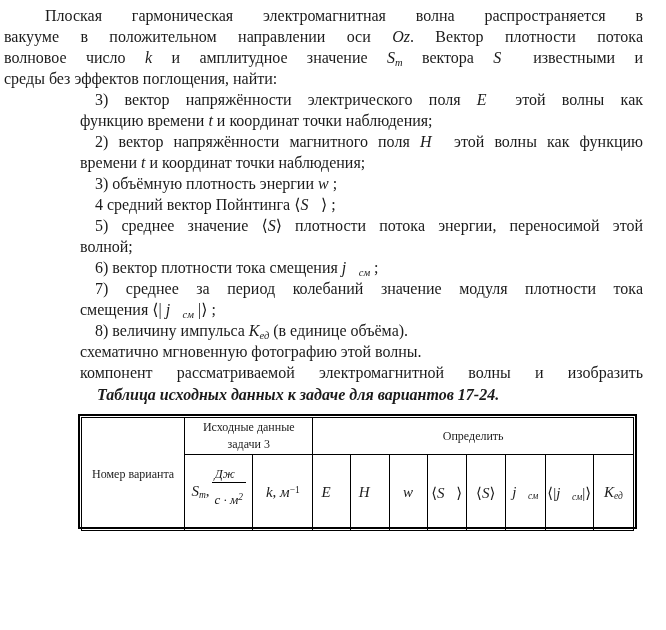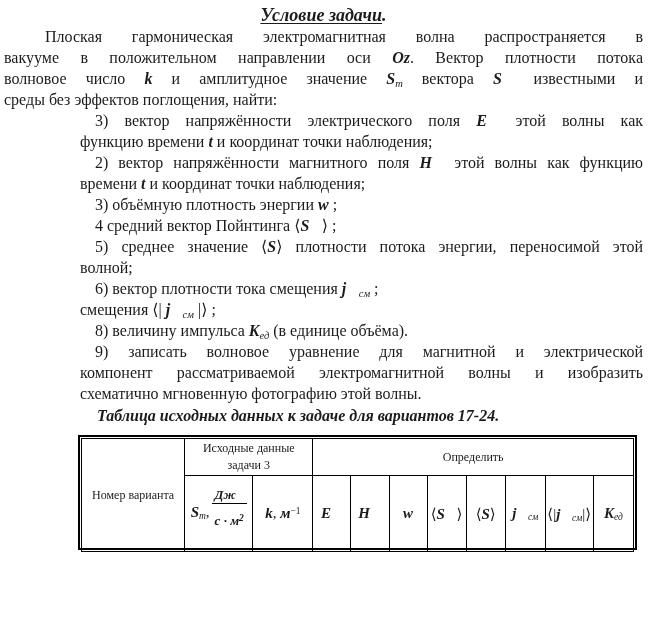--- a/index.html
+++ b/index.html
@@ -25,21 +25,21 @@
   .title-main{text-decoration:underline;text-underline-offset:2px;}
   .ln{
     line-height:21px;
     text-align:justify;
     text-align-last:justify;
   }
   .ln.last{text-align-last:left;}
   .ln.i45{text-indent:41px;}
   .ln.item{margin-left:76px;}
   .ln.ind{text-indent:15px;}
-  .it{font-style:italic;font-weight:bold;}
+  .it{font-style:italic;}
   sub{font-style:italic;font-size:10.5px;line-height:0;vertical-align:-3px;}
   sup{font-size:10.5px;line-height:0;vertical-align:5px;}
   .caption{
     font-weight:bold;
     margin:2px 0 0 93px;
     line-height:20px;
     font-size:16px;
     font-style:italic;
   }
   .tblwrap{
@@ -83,41 +83,40 @@
   .fn{display:block;padding:0 3px;}
   .fd{display:block;border-top:1px solid #000;padding:10px 3px;}
   .frac sup, td sup{font-size:9.5px;vertical-align:4px;}
   td sub{font-size:9.5px;vertical-align:-2px;}
 </style>
 </head>
 <body>
 
 <div class="page">
 
-  <div class="title"><span class="title-main">Условие задачи</span><span>.</span></div>
 
   <div id="doc-text">
       <div class="ln i45"><span>Плоская гармоническая электромагнитная волна распространяется в</span></div>
       <div class="ln "><span>вакууме в положительном направлении оси </span><span class="it">Oz</span><span>. Вектор плотности потока</span></div>
       <div class="ln "><span>волновое число </span><span class="it">k</span><span> и амплитудное значение </span><span class="it">S</span><sub>m</sub><span> вектора </span><span class="it">S⃗</span><span> известными и</span></div>
       <div class="ln last"><span>среды без  эффектов поглощения, найти:</span></div>
       <div class="ln item ind"><span>3) вектор напряжённости электрического поля </span><span class="it">E⃗</span><span> этой волны как</span></div>
       <div class="ln last item"><span>функцию времени </span><span class="it">t</span><span> и координат  точки наблюдения;</span></div>
       <div class="ln item ind"><span>2) вектор напряжённости магнитного поля </span><span class="it">H⃗</span><span> этой волны как функцию</span></div>
       <div class="ln last item"><span>времени </span><span class="it">t</span><span> и координат  точки наблюдения;</span></div>
       <div class="ln last item ind"><span>3) объёмную плотность энергии </span><span class="it">w</span><span> ;</span></div>
       <div class="ln last item ind"><span>4  средний вектор Пойнтинга </span><span>⟨</span><span class="it">S⃗</span><span>⟩ ;</span></div>
       <div class="ln item ind"><span>5)  среднее значение </span><span>⟨</span><span class="it">S</span><span>⟩</span><span> плотности потока энергии, переносимой этой</span></div>
       <div class="ln last item"><span>волной;</span></div>
       <div class="ln last item ind"><span>6)  вектор плотности тока смещения </span><span class="it">j⃗</span><sub>см</sub><span> ;</span></div>
+      <div class="ln item ind"><span>7)  среднее за период колебаний значение модуля плотности тока</span></div>
       <div class="ln last item"><span>смещения </span><span>⟨| </span><span class="it">j⃗</span><sub>см</sub><span> |⟩ ;</span></div>
       <div class="ln last item ind"><span>8) величину импульса </span><span class="it">K</span><sub>ед</sub><span> (в единице объёма).</span></div>
-      <div class="ln item ind"><span> 9)  записать  волновое  уравнение  для  магнитной  и  электрической</span></div>
+      <div class="ln last item"><span>схематично мгновенную фотографию этой волны.</span></div>
       <div class="ln item"><span>компонент  рассматриваемой  электромагнитной  волны  и  изобразить</span></div>
-      <div class="ln last item"><span>схематично мгновенную фотографию этой волны.</span></div>
     </div>
 
   <div class="caption">Таблица исходных данных к задаче для вариантов 17-24.</div>
 
   <div class="tblwrap">
     <table class="vt">
       <colgroup>
         <col style="width:103px">
           <col style="width:68px">
           <col style="width:60px">

